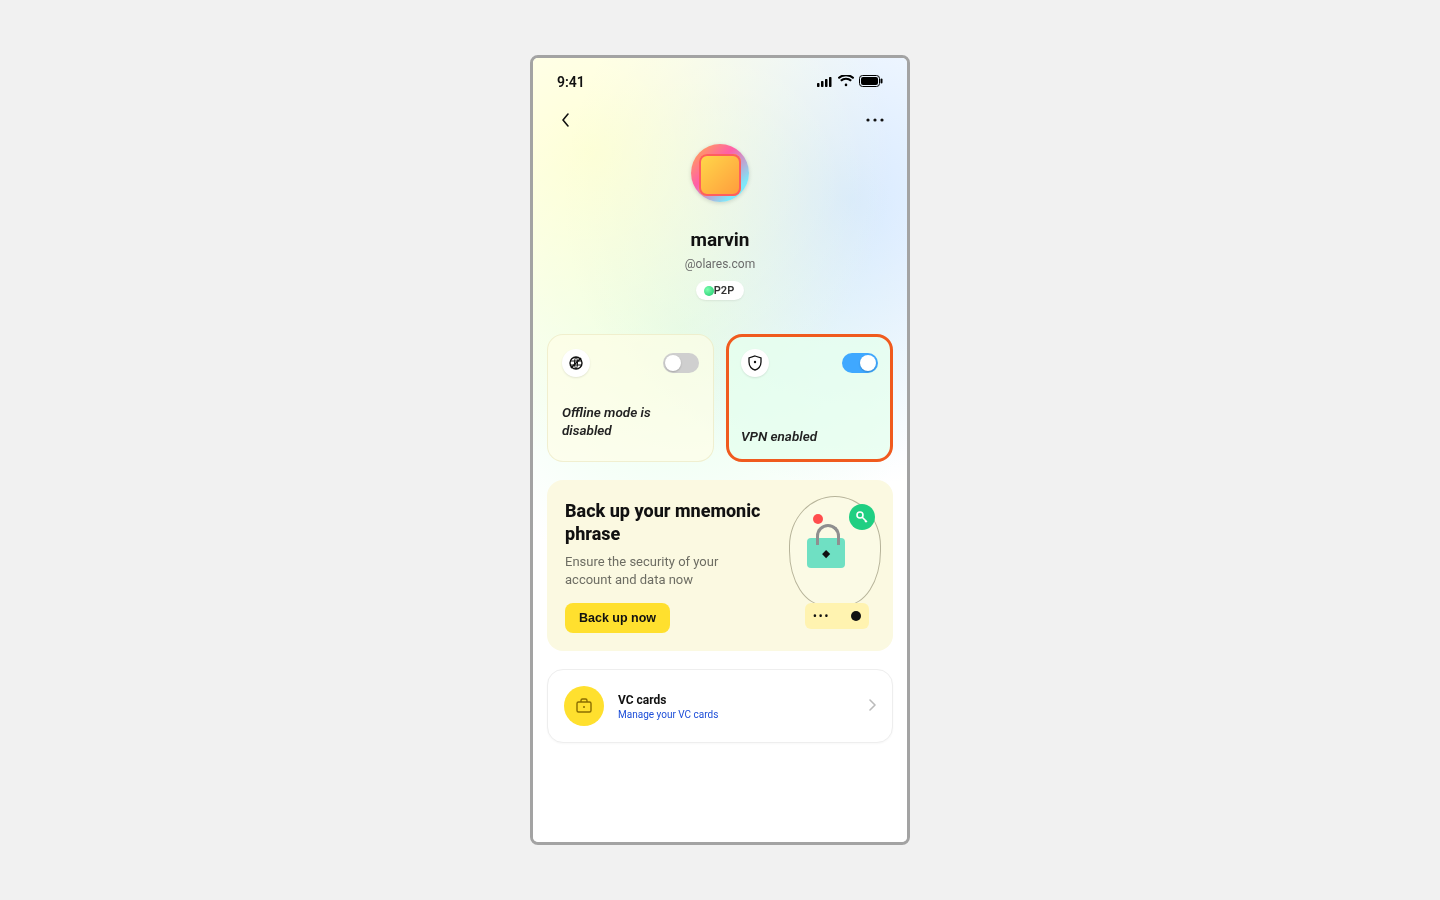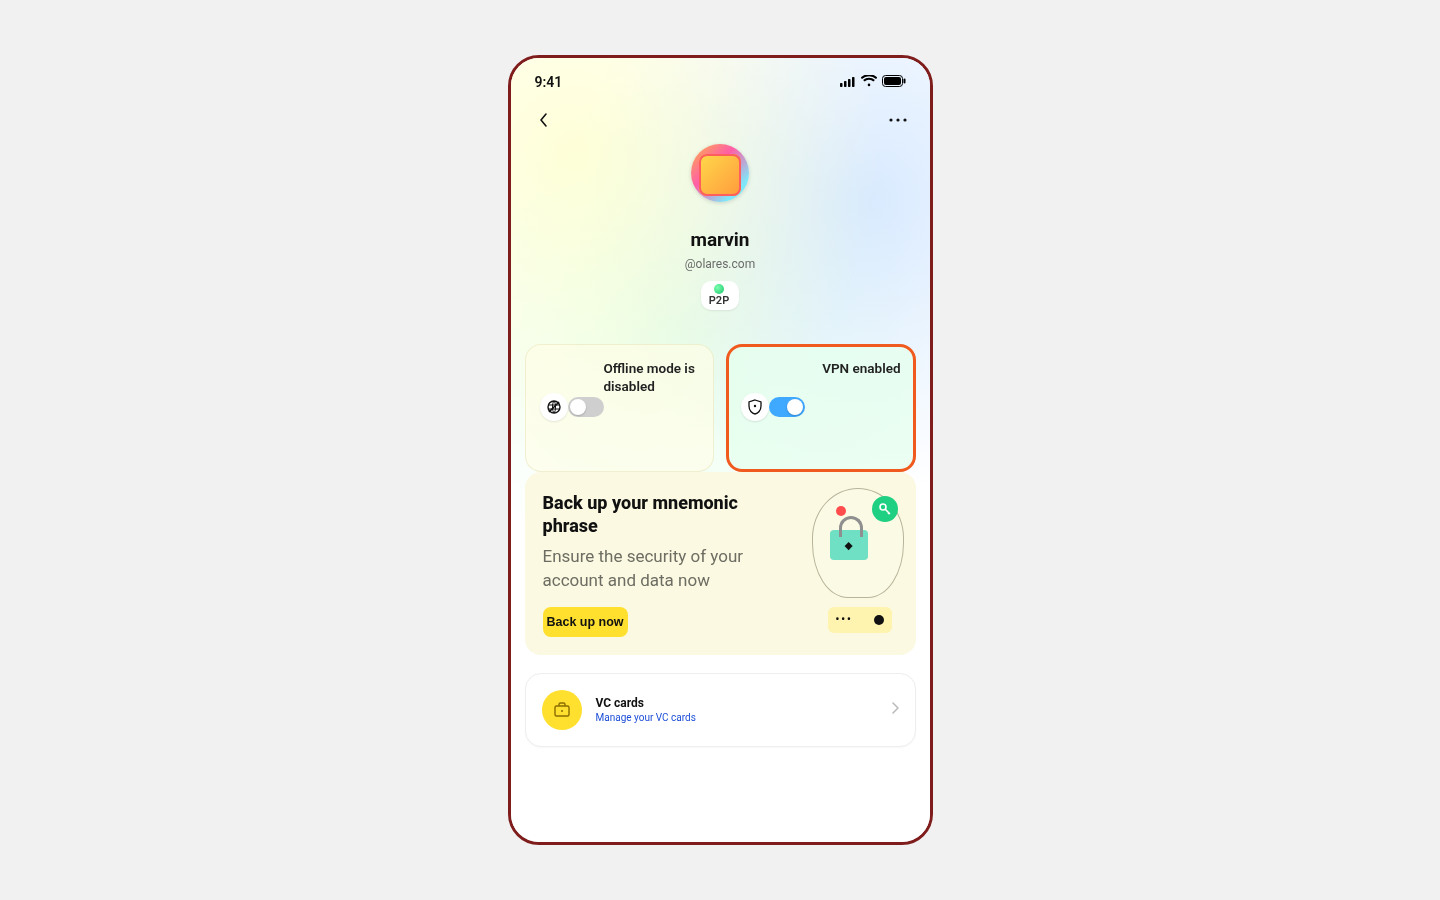--- a/index.html
+++ b/index.html
@@ -7,25 +7,25 @@
     width: 1440px;
     height: 900px;
     background: #f1f1f1;
     display: flex;
     align-items: center;
     justify-content: center;
     font-family: -apple-system, BlinkMacSystemFont, "Segoe UI", Roboto, sans-serif;
     color: #111;
   }
   .phone {
-    width: 425px;
+    width: 380px;
     height: 790px;
     background: #fff;
-    border: 3px solid #7f1d1d;
-    border-radius: 31px;
+    border: 3px solid #a3a3a3;
+    border-radius: 8px;
     overflow: hidden;
     position: relative;
   }
   .screen {
     width: 100%;
     height: 100%;
     background:
       radial-gradient(circle at 15% 12%, rgba(255,255,200,0.7) 0%, rgba(255,255,200,0) 40%),
       radial-gradient(circle at 85% 18%, rgba(200,225,255,0.7) 0%, rgba(200,225,255,0) 40%),
       radial-gradient(circle at 40% 35%, rgba(210,255,220,0.55) 0%, rgba(210,255,220,0) 45%),
@@ -77,34 +77,36 @@
     background: #fff;
     border-radius: 10px;
     padding: 3px 10px 3px 8px;
     font-size: 11px;
     font-weight: 600;
     color: #333;
     display: inline-flex;
     align-items: center;
     gap: 0;
     box-shadow: 0 1px 2px rgba(0,0,0,0.08);
-    flex-direction: column;
   }
   .p2p-dot { width: 10px; height: 10px; border-radius: 50%; background: radial-gradient(circle at 35% 35%, #7dffb0, #19c66a); }
   .cards-row {
     display: flex;
     gap: 12px;
     margin-top: 34px;
   }
   .toggle-card {
     flex: 1;
     border-radius: 16px;
     padding: 14px 14px 16px 14px;
     display: flex;
+    flex-direction: column;
+    gap: 26px;
     min-height: 128px;
+    font-style: italic;
   }
   .offline-card {
     background: rgba(255,253,230,0.65);
     border: 1px solid rgba(230,225,180,0.5);
   }
   .vpn-card {
     background: rgba(230,255,238,0.75);
     border: 3px solid #f05a1e;
     padding: 12px 12px 14px 12px;
     justify-content: space-between;
@@ -121,39 +123,40 @@
   .switch::after {
     content:""; position:absolute; top:2px; width:16px; height:16px; border-radius:50%; background:#fff;
     box-shadow: 0 1px 2px rgba(0,0,0,0.2);
   }
   .switch.off { background:#cfcfcf; }
   .switch.off::after { left:2px; }
   .switch.on { background:#3fa8ff; }
   .switch.on::after { right:2px; }
   .tc-label { font-size: 13.5px; font-weight: 600; line-height: 1.35; color:#222; }
   .backup-card {
+    margin-top: 18px;
     background: #fbf9e1;
     border-radius: 16px;
     padding: 20px 18px 18px 18px;
     display: flex;
     gap: 0;
     position: relative;
     overflow: hidden;
   }
   .backup-left { flex: 1; }
   .backup-title { font-size: 18px; font-weight: 800; line-height: 1.25; }
-  .backup-sub { margin-top: 8px; font-size: 17px; color:#6d6d63; line-height:1.4; }
+  .backup-sub { margin-top: 8px; font-size: 13px; color:#6d6d63; line-height:1.4; }
   .backup-btn {
     margin-top: 14px;
     display: inline-block;
     background: #ffe02e;
     color: #111;
     font-size: 12.5px;
     font-weight: 600;
-    padding: 8px 4px;
+    padding: 8px 14px;
     border-radius: 8px;
     border: none;
   }
   .backup-illus { width: 108px; position: relative; }
   .shield {
     position:absolute; right:-6px; top:-4px; width:92px; height:110px;
     border:1px solid #b7b49a; border-radius: 46px 46px 36px 36px / 50px 50px 55px 55px;
     background: rgba(255,255,255,0.15);
   }
   .key-badge { position:absolute; right:0; top:4px; width:26px; height:26px; border-radius:50%;

